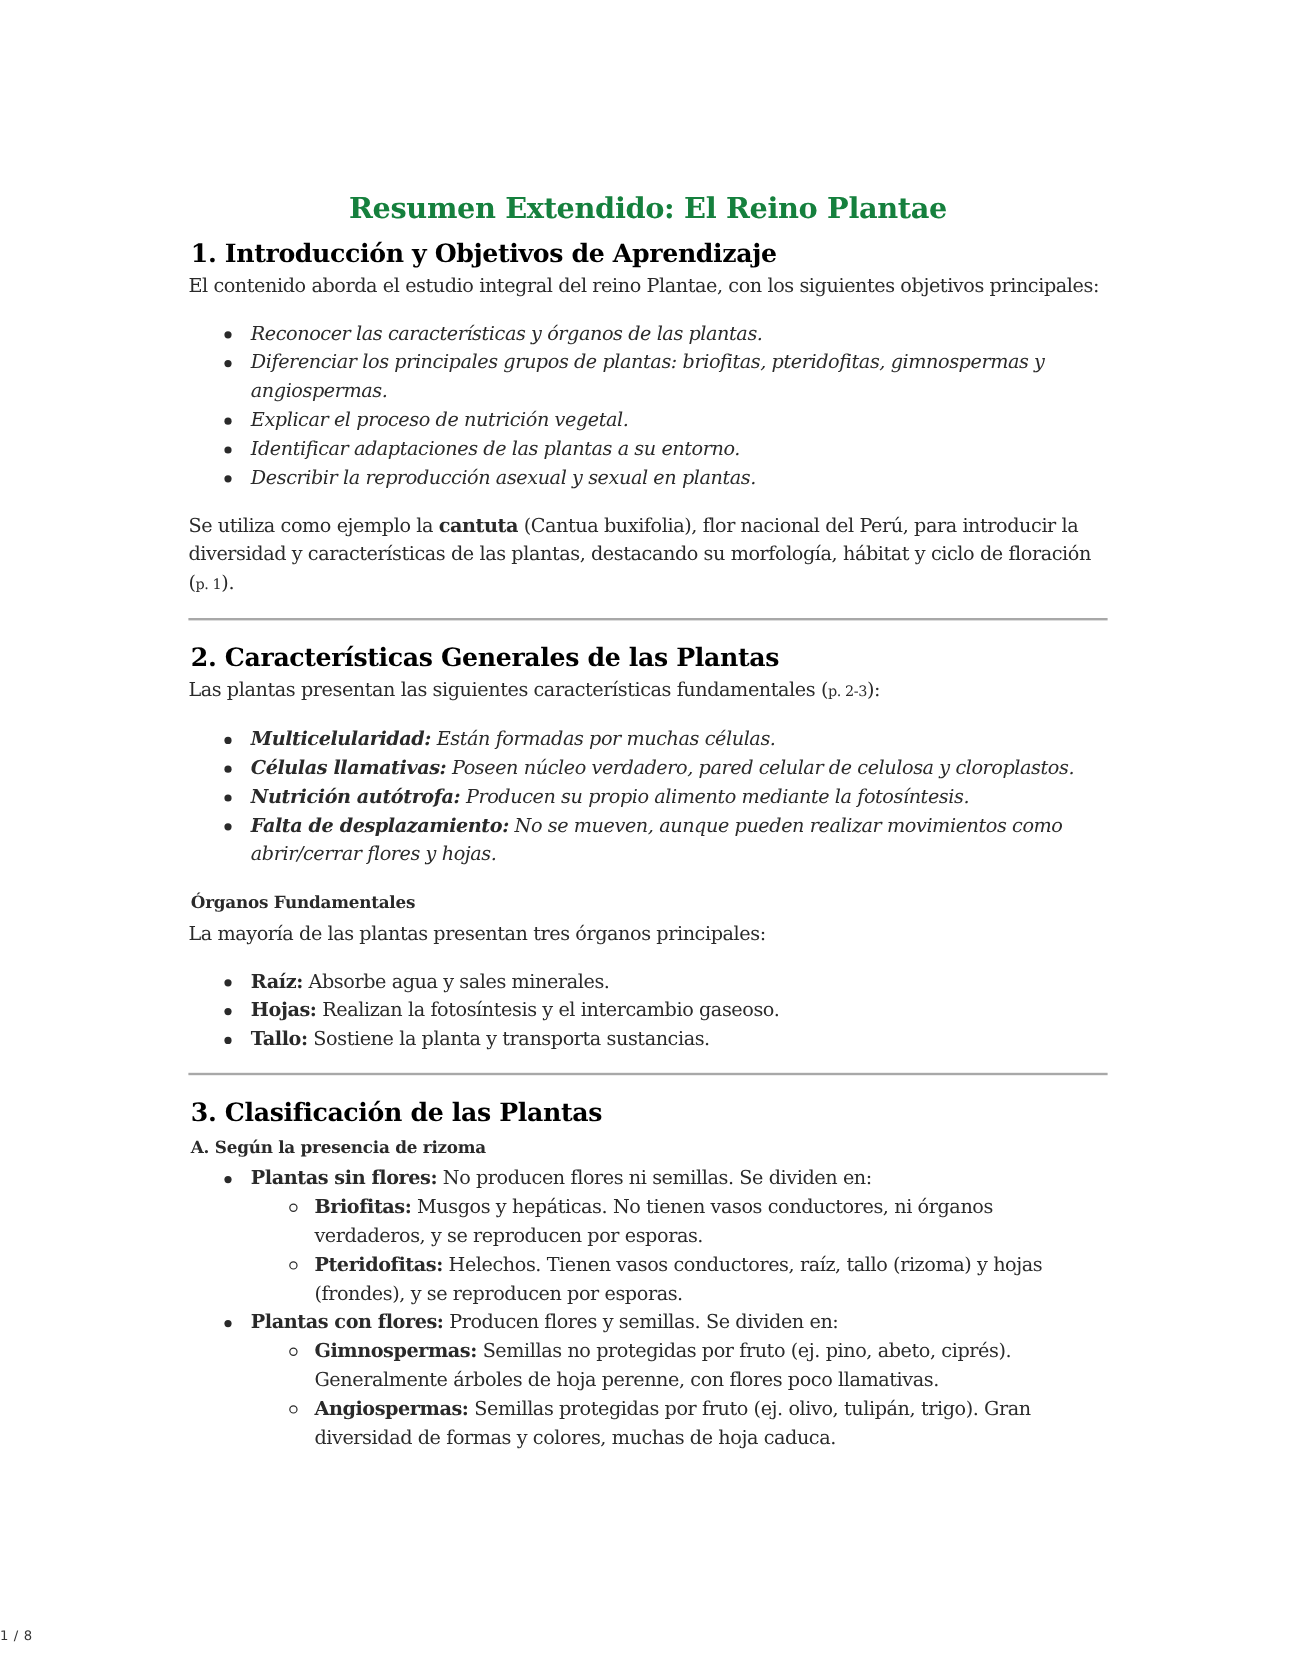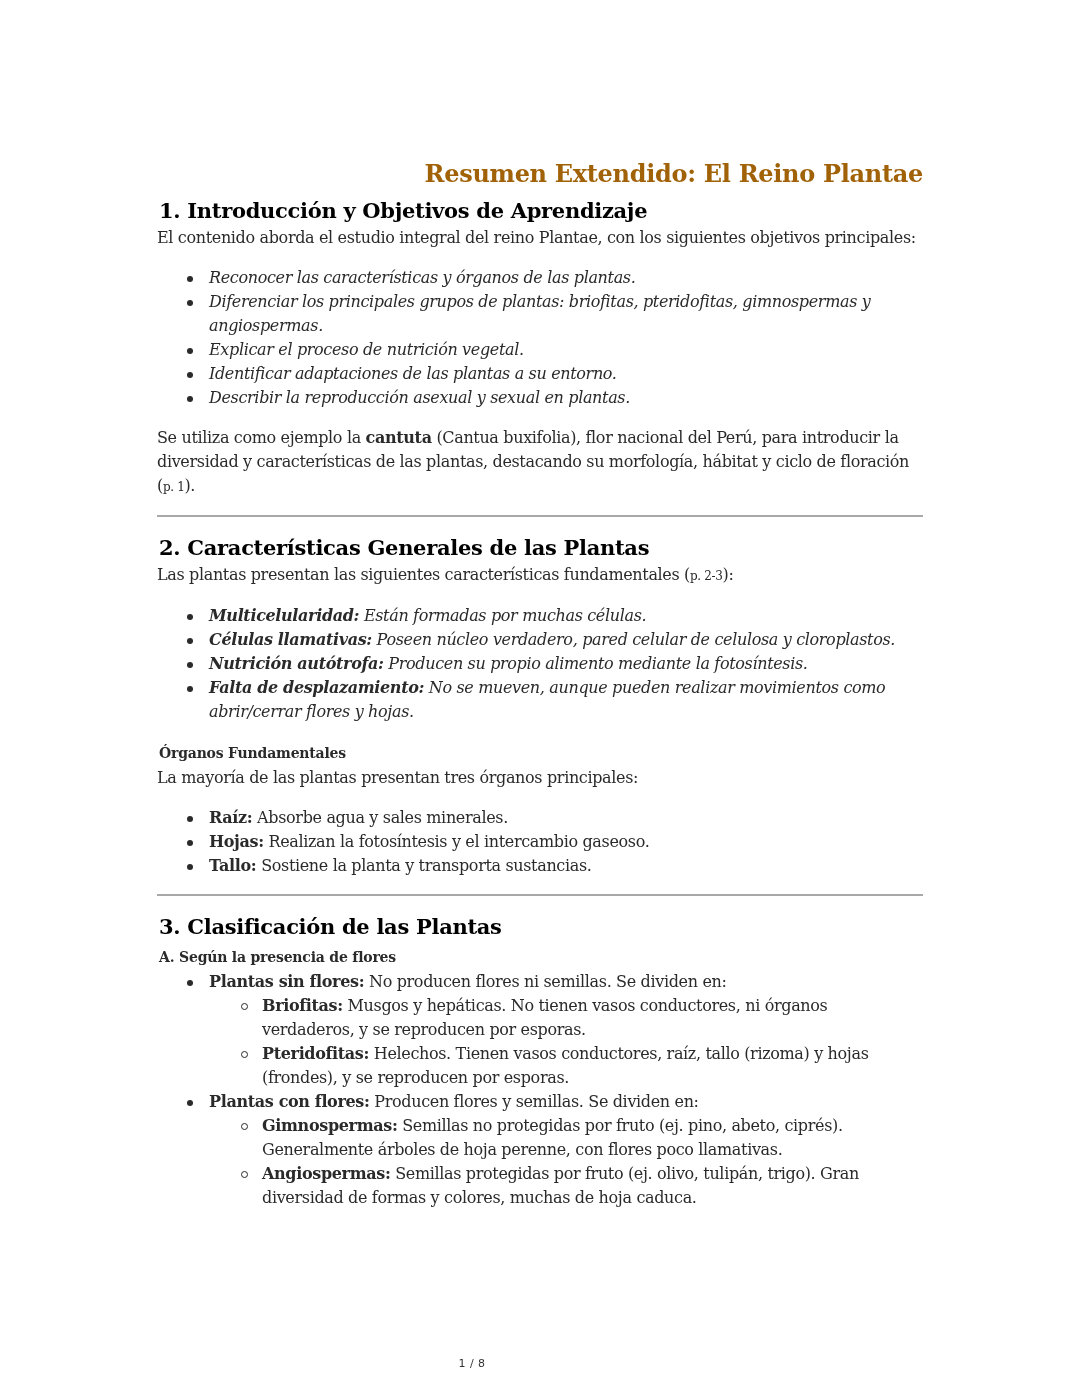--- a/index.html
+++ b/index.html
@@ -15,26 +15,26 @@
       font-family: "DejaVu Serif", "Liberation Serif", serif;
       color: #2a2a2a;
     }
     .page {
       position: absolute;
       left: 157px;
       top: 158px;
       width: 766px;
     }
     .doc-title {
-      text-align: right;
+      text-align: center;
       font-size: 24px;
       font-weight: bold;
       margin: 0 0 6px 0;
       line-height: 32px;
-      color: #a16207;
+      color: #15803d;
       letter-spacing: -0.3px;
     }
     h2 {
       font-size: 21px;
       font-weight: bold;
       margin: 0;
       padding-left: 2px;
       line-height: 30px;
       color: #000000;
       letter-spacing: -0.3px;
@@ -95,24 +95,23 @@
     hr.divider {
       border: none;
       height: 2px;
       background: #a8a8a8;
       margin: 16px 0 16px 0;
     }
     .gap-after-p { margin-bottom: 16px; }
     .gap-after-list { margin-bottom: 16px; font-style: italic; }
     .footer {
       position: absolute;
-      left: 12px;
+      left: 0;
       width: 920px;
       top: 1357px;
-      text-align: center;
       font-family: "DejaVu Sans", "Liberation Sans", sans-serif;
       font-size: 11px;
       color: #333333;
       letter-spacing: 0.5px;
     }
   </style>
 </head>
 <body>
 
 <div class="page">
@@ -150,21 +149,21 @@
       <li class="bullet"><b>Raíz:</b><span> Absorbe agua y sales minerales.</span></li>
       <li class="bullet"><b>Hojas:</b><span> Realizan la fotosíntesis y el intercambio gaseoso.</span></li>
       <li class="bullet"><b>Tallo:</b><span> Sostiene la planta y transporta sustancias.</span></li>
     </ul>
   </section>
 
   <hr class="divider">
 
   <section>
     <h2 style="margin-bottom:2px;">3. Clasificación de las Plantas</h2>
-    <h3>A. Según la presencia de flores</h3>
+    <h3>A. Según la presencia de rizoma</h3>
     <ul>
       <li class="bullet"><b>Plantas sin flores:</b><span> No producen flores ni semillas. Se dividen en:</span></li>
     </ul>
     <ul class="sub">
       <li class="circle"><b>Briofitas:</b><span> Musgos y hepáticas. No tienen vasos conductores, ni órganos verdaderos, y se reproducen por esporas.</span></li>
       <li class="circle"><b>Pteridofitas:</b><span> Helechos. Tienen vasos conductores, raíz, tallo (rizoma) y hojas (frondes), y se reproducen por esporas.</span></li>
     </ul>
     <ul>
       <li class="bullet"><b>Plantas con flores:</b><span> Producen flores y semillas. Se dividen en:</span></li>
     </ul>

